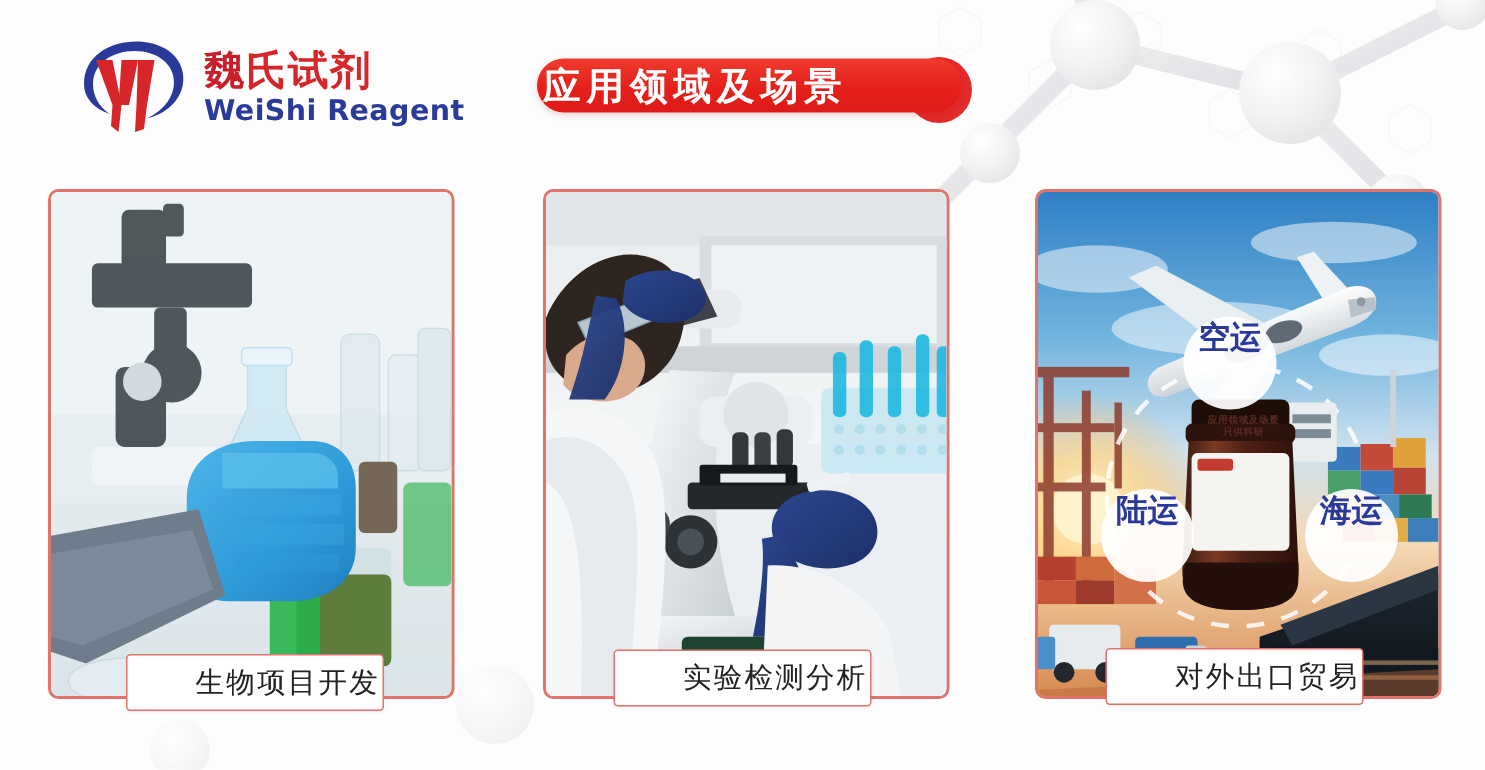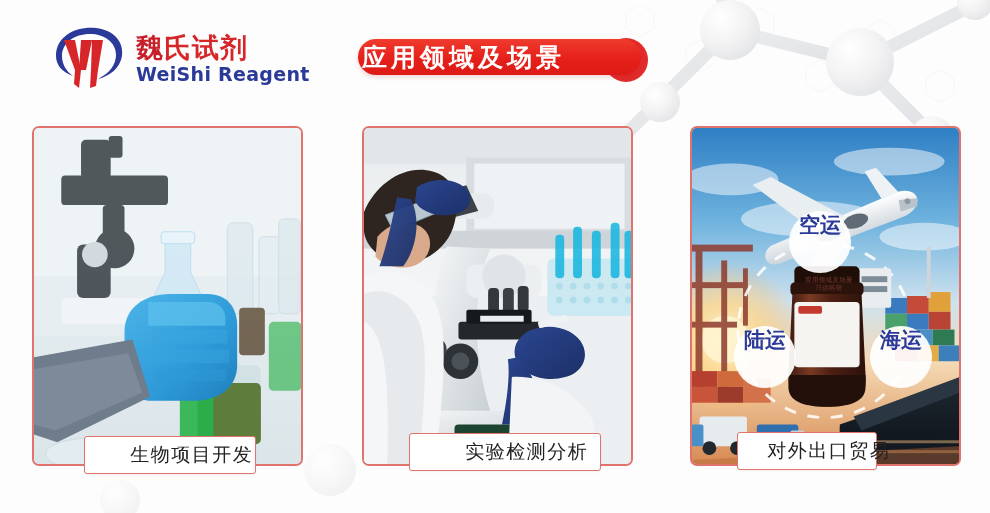--- a/index.html
+++ b/index.html
@@ -146,22 +146,22 @@
   }
   .card-label span {
     font-size: 19px;
     color: #222222;
     letter-spacing: 1.5px;
     text-indent: 1.5px;
     white-space: nowrap;
     margin-left: 42px;
   }
   #label-1 { left: 84px;  top: 436px; width: 172px; }
-  #label-2 { left: 409px; top: 433px; width: 192px; }
-  #label-3 { left: 737px; top: 432px; width: 140px; }
+  #label-2 { left: 409px; top: 433px; width: 172px; }
+  #label-3 { left: 737px; top: 432px; width: 172px; }
 
   
   .freight-badge {
     position: absolute;
     border-radius: 50%;
     background: rgba(255,255,255,0.93);
     display: flex;
     justify-content: center;
     z-index: 6;
   }

